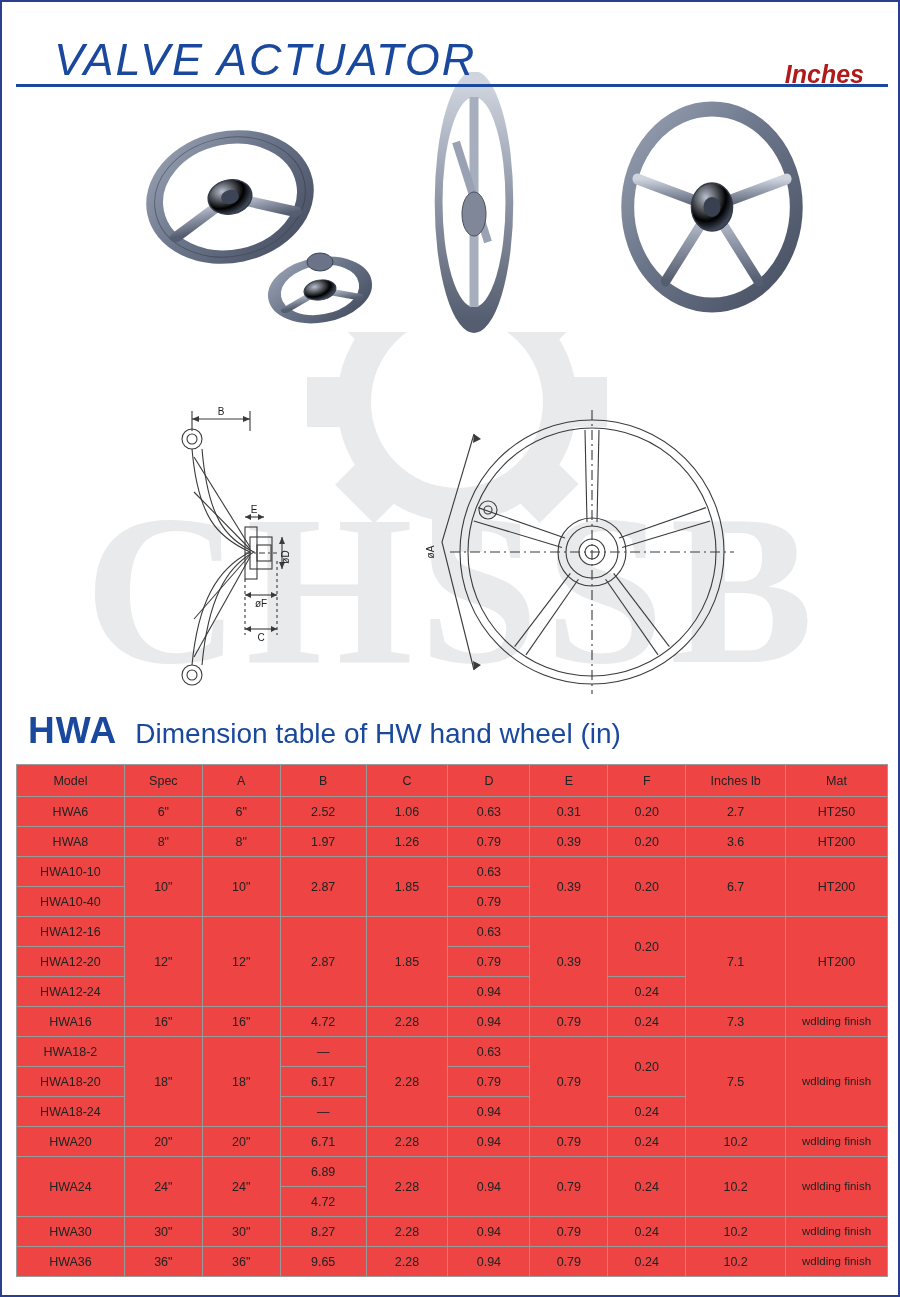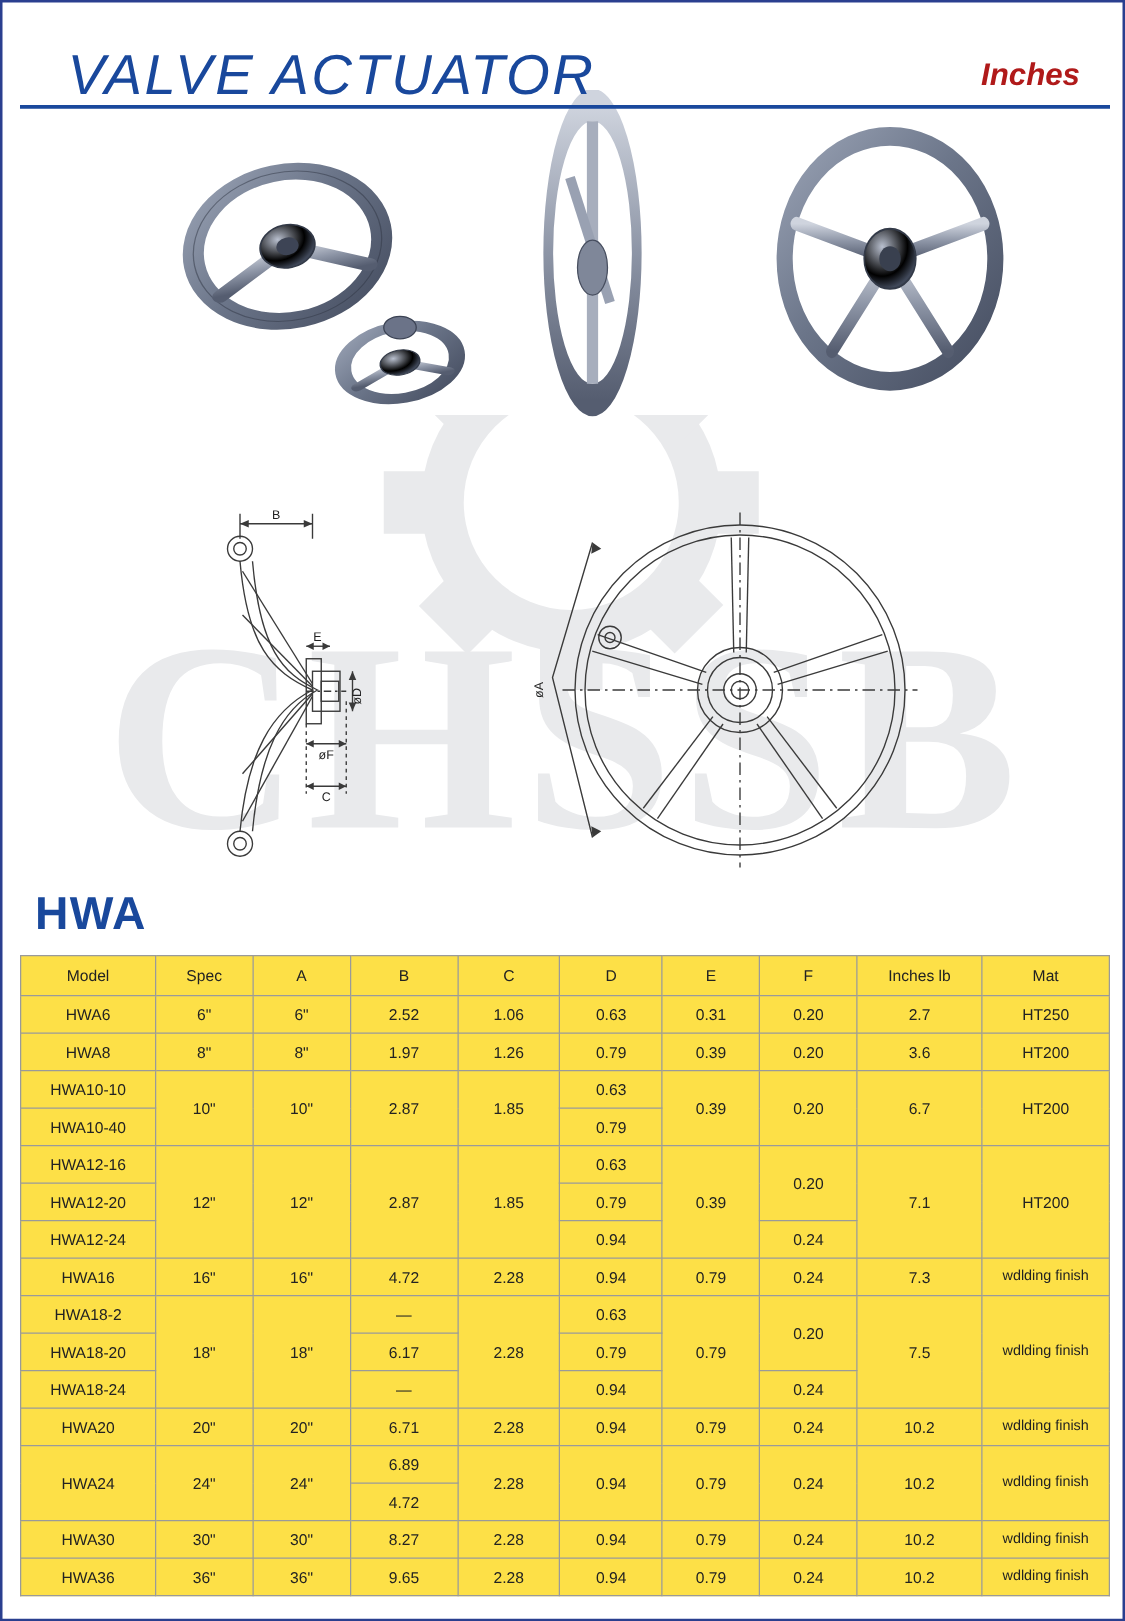--- a/index.html
+++ b/index.html
@@ -48,21 +48,21 @@
     font-family: "Liberation Sans", sans-serif;
     font-size: 45px;
     font-weight: normal;
     font-style: italic;
     color: #19489c;
     letter-spacing: 2px;
     white-space: nowrap;
   }
   .title-units {
     position: absolute;
-    right: 38px; top: 26px;
+    right: 38px; top: 40px;
     font-size: 25px;
     font-weight: bold;
     font-style: italic;
     color: #b01a1a;
   }
 
   
   .photos {
     position: absolute;
     top: 70px; left: 0; width: 900px; height: 270px;
@@ -102,21 +102,21 @@
     position: absolute;
     top: 762px; left: 14px;
     width: 872px;
     z-index: 3;
   }
   table.dim {
     width: 872px;
     border-collapse: collapse;
     font-size: 12.5px;
     color: #222;
-    background: #fde047;
+    background: #ef4444;
   }
   table.dim th, table.dim td {
     border: 1px solid #9a9a9a;
     text-align: center;
     vertical-align: middle;
     height: 30px;
     padding: 1px 2px;
     font-weight: normal;
   }
   table.dim th { height: 32px; }
@@ -335,20 +335,21 @@
         <path d="M-118 -118 L-150 -10 L-118 118" stroke="#3a3a3a"></path>
         <path d="M-118 -118 l-1 9 l8 -4 z" fill="#3a3a3a" stroke="none"></path>
         <path d="M-118 118 l-1 -9 l8 4 z" fill="#3a3a3a" stroke="none"></path>
         <text x="-158" y="0" text-anchor="middle" stroke="none" fill="#222" transform="rotate(-90 -158 0)">øA</text>
       </g>
     </svg>
   </div>
 
   <div class="section-title">
     <span class="sec-code">HWA</span>
+    <span class="sec-desc">Dimension table of HW hand wheel (in)</span>
   </div>
 
   <div class="table-wrap">
     <table class="dim">
       <colgroup>
         <col class="c-model">
           <col class="c-spec">
           <col class="c-a">
           <col class="c-b">
           <col class="c-c">

